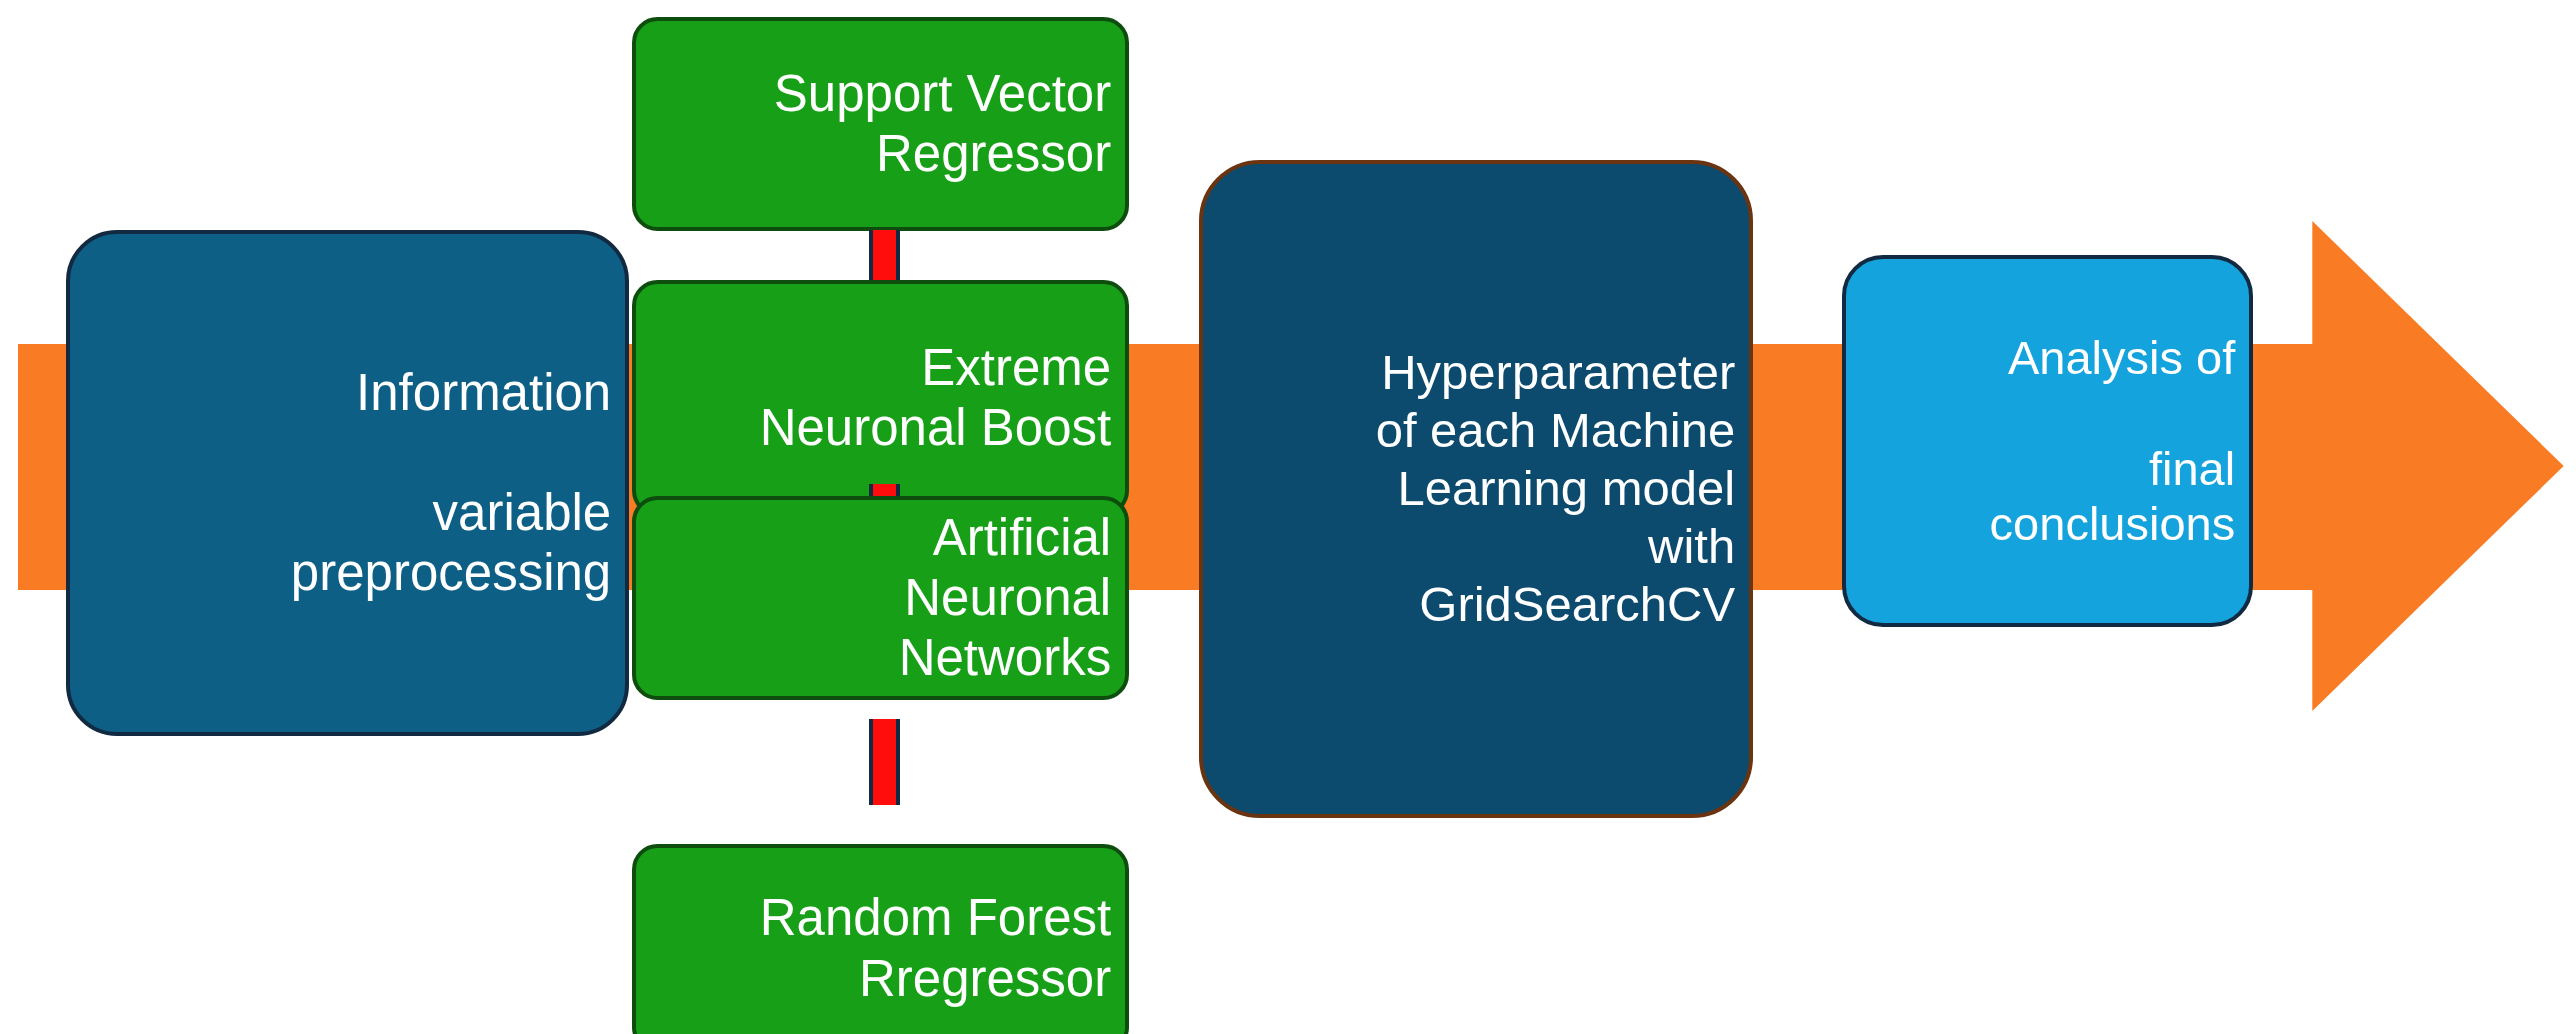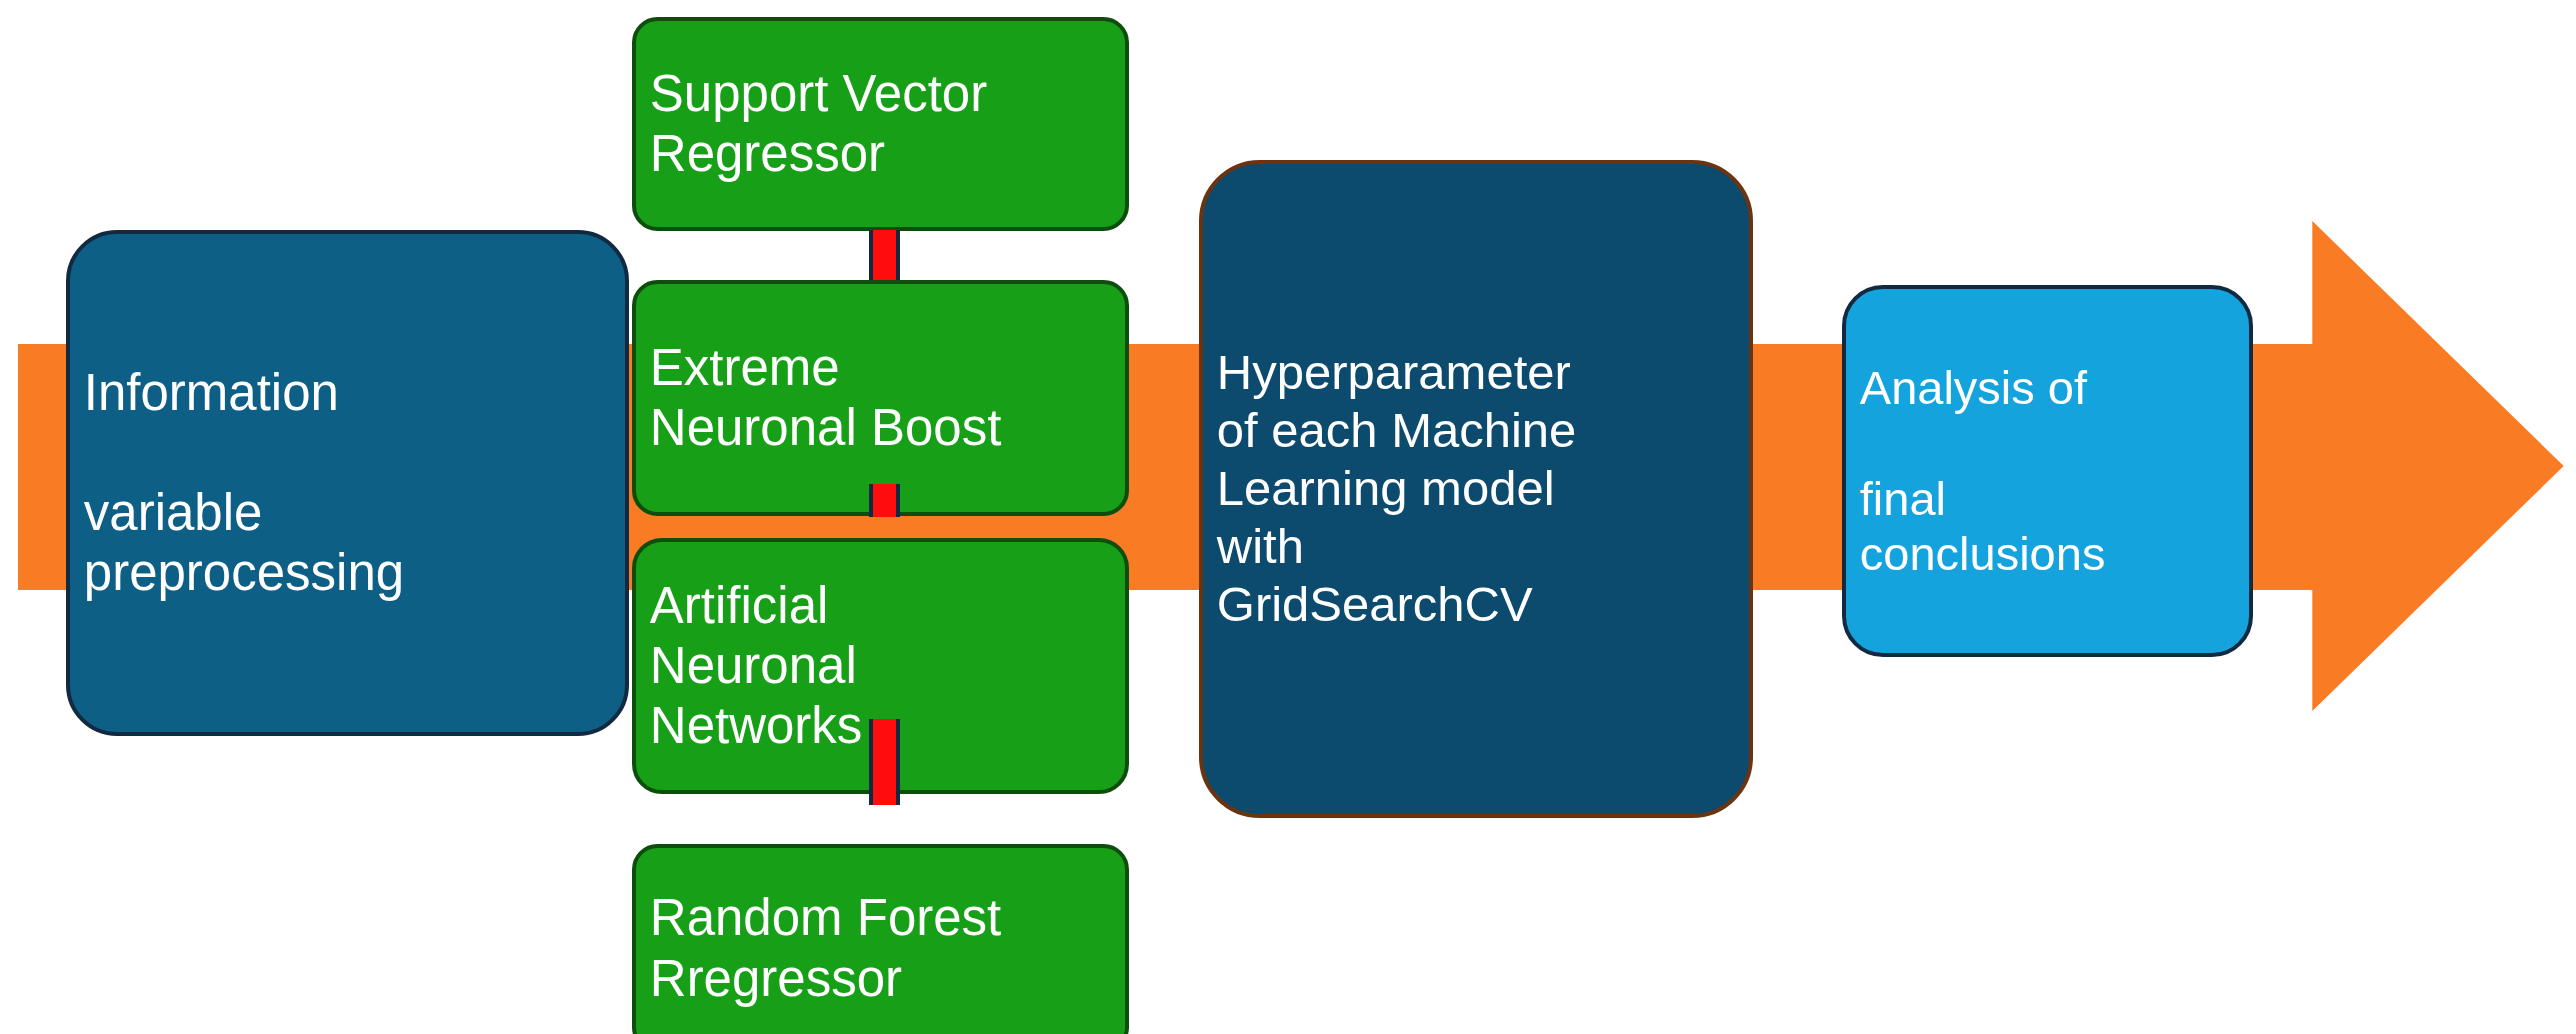--- a/index.html
+++ b/index.html
@@ -36,21 +36,21 @@
   }
   .arrow-head svg { display: block; }
 
   
   .node {
     position: absolute;
     box-sizing: border-box;
     display: flex;
     align-items: center;
     justify-content: center;
-    text-align: left;
+    text-align: right;
     color: #ffffff;
     line-height: 1.18;
     padding: 3.9px 13.8px;
   }
   .node .label { display: block; width: 100%; }
 
   
   .node-info {
     left: 66px;
     top: 230px;
@@ -66,21 +66,21 @@
   .node-green {
     left: 632px;
     width: 497px;
     background: #17A017;
     border: 4.9px solid #0D4D0D;
     border-radius: 25.6px;
     font-size: 51px;
   }
   .g1 { top: 16.7px;  height: 214px; }
   .g2 { top: 280px; height: 236px; }
-  .g3 { top: 538px; height: 256px; border-radius: 30px; }
+  .g3 { top: 496px; height: 204px; }
   .g4 { top: 804px; height: 209px; margin-top: 40px; }
 
   
   .connector {
     position: absolute;
     left: 869px;
     width: 31px;
     box-sizing: border-box;
     background: #FF0D0D;
     border-left: 4.9px solid #112A41;
@@ -99,21 +99,21 @@
     background: #0c4a6e;
     border: 4.9px solid #6B3410;
     border-radius: 61px;
     font-size: 49px;
     color: #ffffff;
   }
 
   
   .node-lightblue {
     left: 1842px;
-    top: 285px;
+    top: 255px;
     width: 411px;
     height: 372px;
     background: #14A3DC;
     border: 4.9px solid #112A41;
     border-radius: 41px;
     font-size: 47px;
   }
 </style>
 </head>
 <body>

